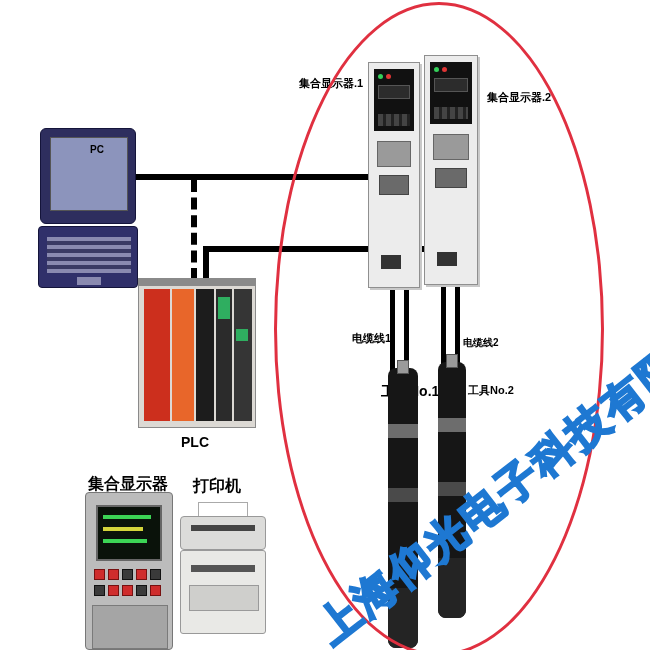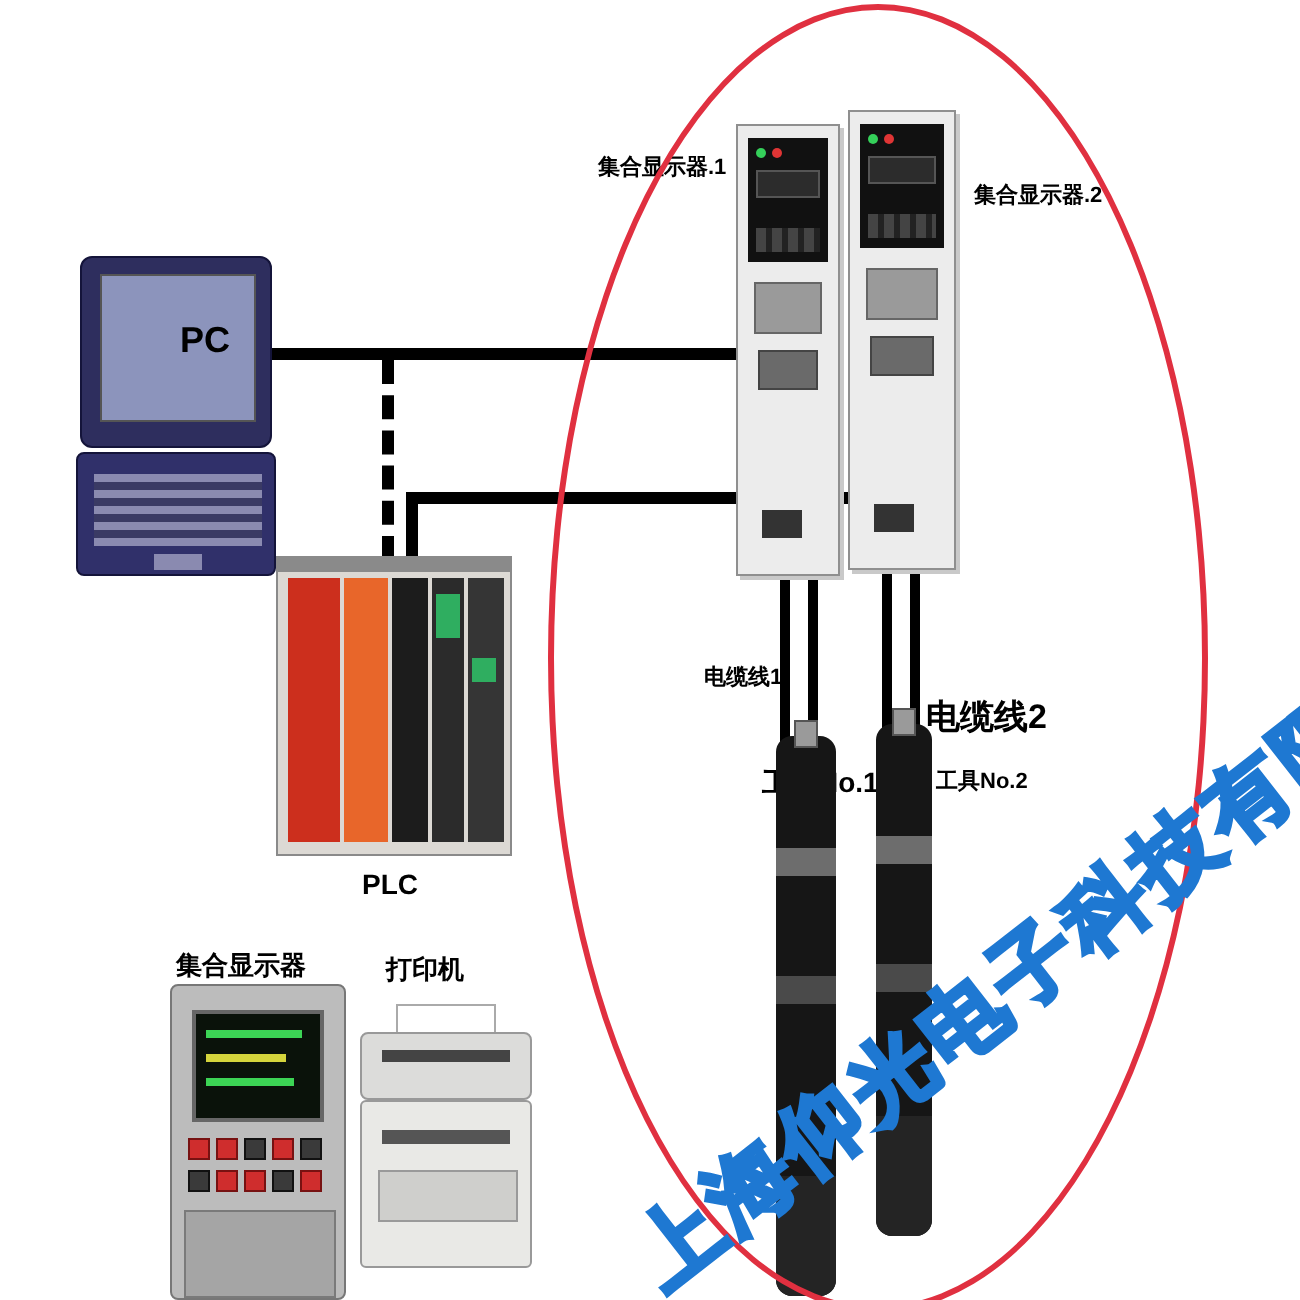--- a/index.html
+++ b/index.html
@@ -1,20 +1,20 @@
 <!DOCTYPE html>
 <html><head>
 <meta charset="utf-8">
 <style>
   html,body{margin:0;padding:0;}
   .stage{position:relative;width:650px;height:650px;background:#ffffff;overflow:hidden;
          font-family:"Liberation Sans", sans-serif;color:#000;}
   .stage *{box-sizing:border-box;}
   .abs{position:absolute;}
-  .lbl{position:absolute;font-weight:bold;font-size:13px;white-space:nowrap;}
+  .lbl{position:absolute;font-weight:bold;font-size:16px;white-space:nowrap;}
 
   
   .line{position:absolute;background:#000;}
   .dash{position:absolute;width:0;border-left:6px dashed #000;}
 
   
   .laptop{left:38px;top:128px;width:100px;height:162px;}
   .lap-screen{position:absolute;left:2px;top:0;width:96px;height:96px;background:#2e2e5e;border:1px solid #14143a;border-radius:6px;}
   .lap-display{position:absolute;left:9px;top:8px;width:78px;height:74px;background:#8c94bc;border:1px solid #555;}
   .lap-base{position:absolute;left:0;top:98px;width:100px;height:62px;background:#30306a;border:1px solid #14143a;border-radius:4px;}
@@ -105,21 +105,21 @@
 
   <div class="abs laptop">
     <div class="lap-screen">
       <div class="lap-display"></div>
     </div>
     <div class="lap-base">
       <div class="lap-keys"></div>
       <div class="lap-pad"></div>
     </div>
   </div>
-  <div class="lbl" style="left:90px;top:160px;font-size:18px;">PC</div>
+  <div class="lbl" style="left:90px;top:144px;font-size:10px;">PC</div>
 
   <div class="abs plc">
     <div class="plc-rail"></div>
     <div class="mod mod-red"></div>
     <div class="mod mod-orange"></div>
     <div class="mod mod-dark1"></div>
     <div class="mod mod-dark2">
       <div class="mod-green"></div>
     </div>
     <div class="mod mod-dark3">
@@ -184,21 +184,21 @@
       <div class="ct-led r"></div>
       <div class="ct-disp"></div>
       <div class="ct-keys"></div>
     </div>
     <div class="ct-conn1"></div>
     <div class="ct-conn2"></div>
     <div class="ct-port"></div>
   </div>
 
   <div class="lbl" style="left:352px;top:331px;font-size:11px;">电缆线1</div>
-  <div class="lbl" style="left:463px;top:336px;font-size:17px;margin-top:11px;">电缆线2</div>
+  <div class="lbl" style="left:463px;top:336px;font-size:10px;">电缆线2</div>
 
   <div class="lbl" style="left:341px;top:383px;font-size:14px;margin-left:40px;">工具No.1</div>
   <div class="abs tool tool1">
     <div class="tl-tip"></div>
     <div class="tl-band b1"></div>
     <div class="tl-band b2"></div>
     <div class="tl-grip"></div>
   </div>
 
   <div class="lbl" style="left:468px;top:383px;font-size:11px;">工具No.2</div>

